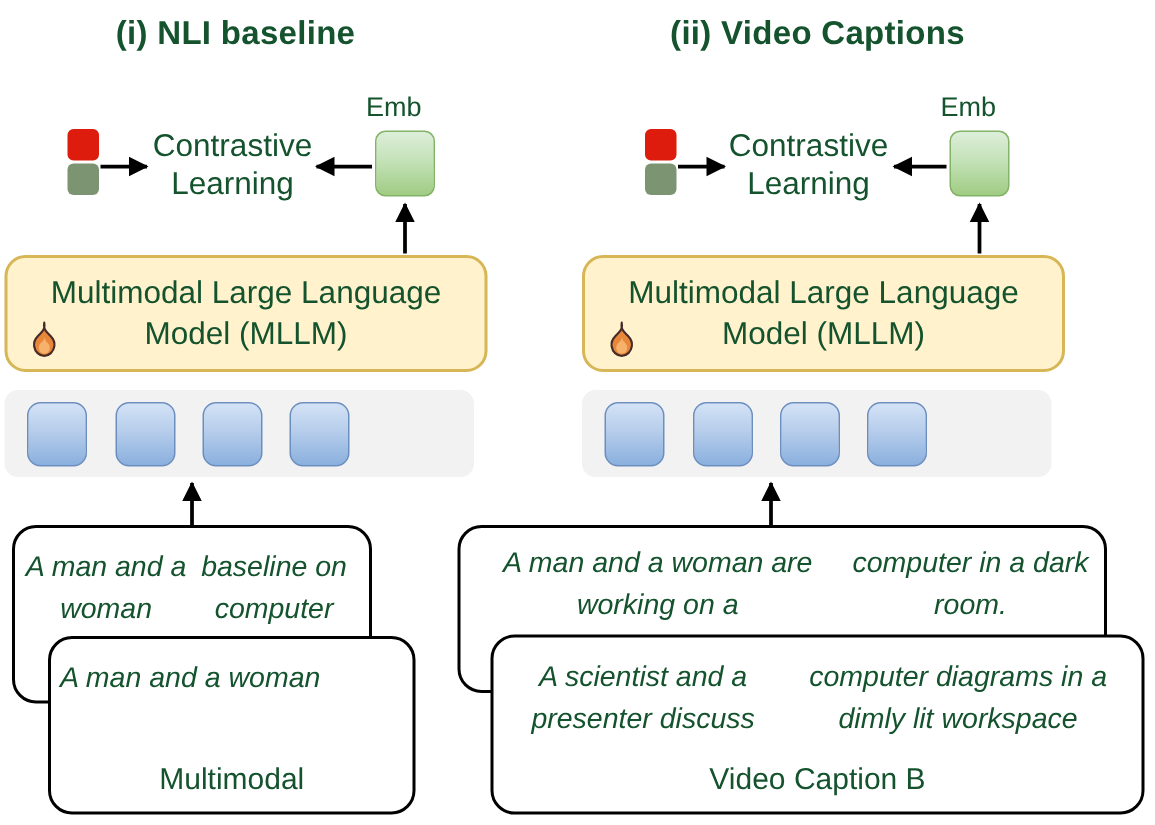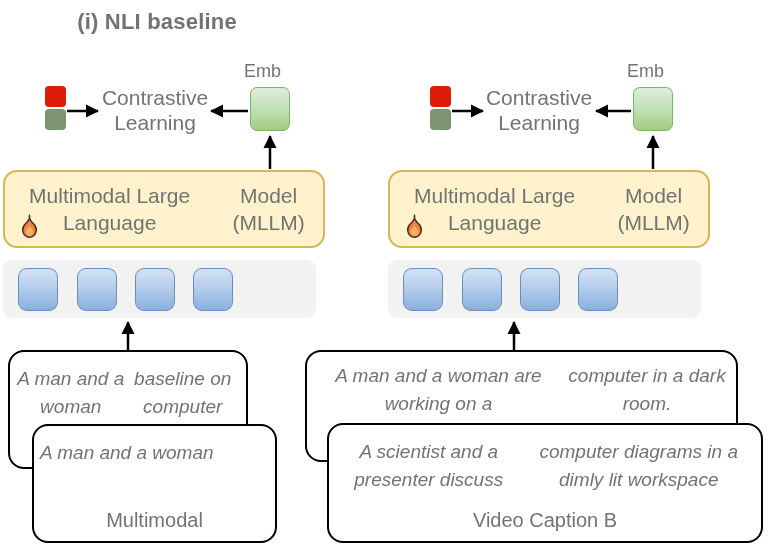--- a/index.html
+++ b/index.html
@@ -1,18 +1,18 @@
 <!DOCTYPE html>
 <html><head>
 <meta charset="utf-8">
 <style>
   html,body{margin:0;padding:0;background:#ffffff;}
   #stage{
     position:relative;width:770px;height:550px;background:#ffffff;
-    font-family:"Liberation Sans",sans-serif;color:#737373;overflow:hidden;
+    font-family:"Liberation Sans",sans-serif;color:#14532d;overflow:hidden;
   }
   .panel{position:absolute;inset:0;}
   .title{
     position:absolute;margin:0;font-size:22px;font-weight:bold;
     text-align:center;line-height:28px;letter-spacing:.2px;
   }
   .sq{position:absolute;width:21px;height:21px;border-radius:4px;}
   .sq.red{background:#dd1c0d;}
   .sq.green{background:#7d9473;}
   .contrastive{
@@ -21,21 +21,21 @@
   }
   .emb-label{position:absolute;font-size:18px;line-height:22px;}
   .emb-box{
     position:absolute;width:40px;height:44px;border-radius:7px;
     background:linear-gradient(180deg,#ddeeda 0%,#c4e2b8 45%,#a0cc83 100%);
     border:1.8px solid #82b366;box-sizing:border-box;
   }
   .mllm{
     position:absolute;width:322px;height:78px;border-radius:14px;
     background:#fff2cc;border:2px solid #d6b656;box-sizing:border-box;
-    display:flex;justify-content:center;align-items:center;
+    display:flex;flex-direction:column;justify-content:center;align-items:center;
     font-size:21px;line-height:27px;text-align:center;
   }
   .flame{position:absolute;left:11px;bottom:6px;width:27px;height:27px;}
   .tray{
     position:absolute;width:313px;height:58px;border-radius:9px;background:#f2f2f3;
   }
   .tok{
     position:absolute;top:8px;width:40px;height:43px;border-radius:9px;
     background:linear-gradient(180deg,#d3e2f6 0%,#b6cdeb 45%,#8ab0de 100%);
     border:1.6px solid #6c8ebf;box-sizing:border-box;
@@ -116,20 +116,21 @@
 
     <div class="card front" style="left:32px;top:424px;width:245px;height:119px">
       <div class="lines">
         <span>A man and a woman</span>
       </div>
       <div class="label">Multimodal</div>
     </div>
   </section>
 
   <section class="panel">
+    <h2 class="title" style="left:405px;top:8px;width:280px">(ii) Video Captions</h2>
 
     <div class="sq red" style="left:430px;top:86px"></div>
     <div class="sq green" style="left:430px;top:109px"></div>
 
     <div class="contrastive" style="left:478px;top:85px;width:122px">
       <span>Contrastive</span>
       <span>Learning</span>
     </div>
 
     <div class="emb-label" style="left:627px;top:60px;width:52px">Emb</div>

